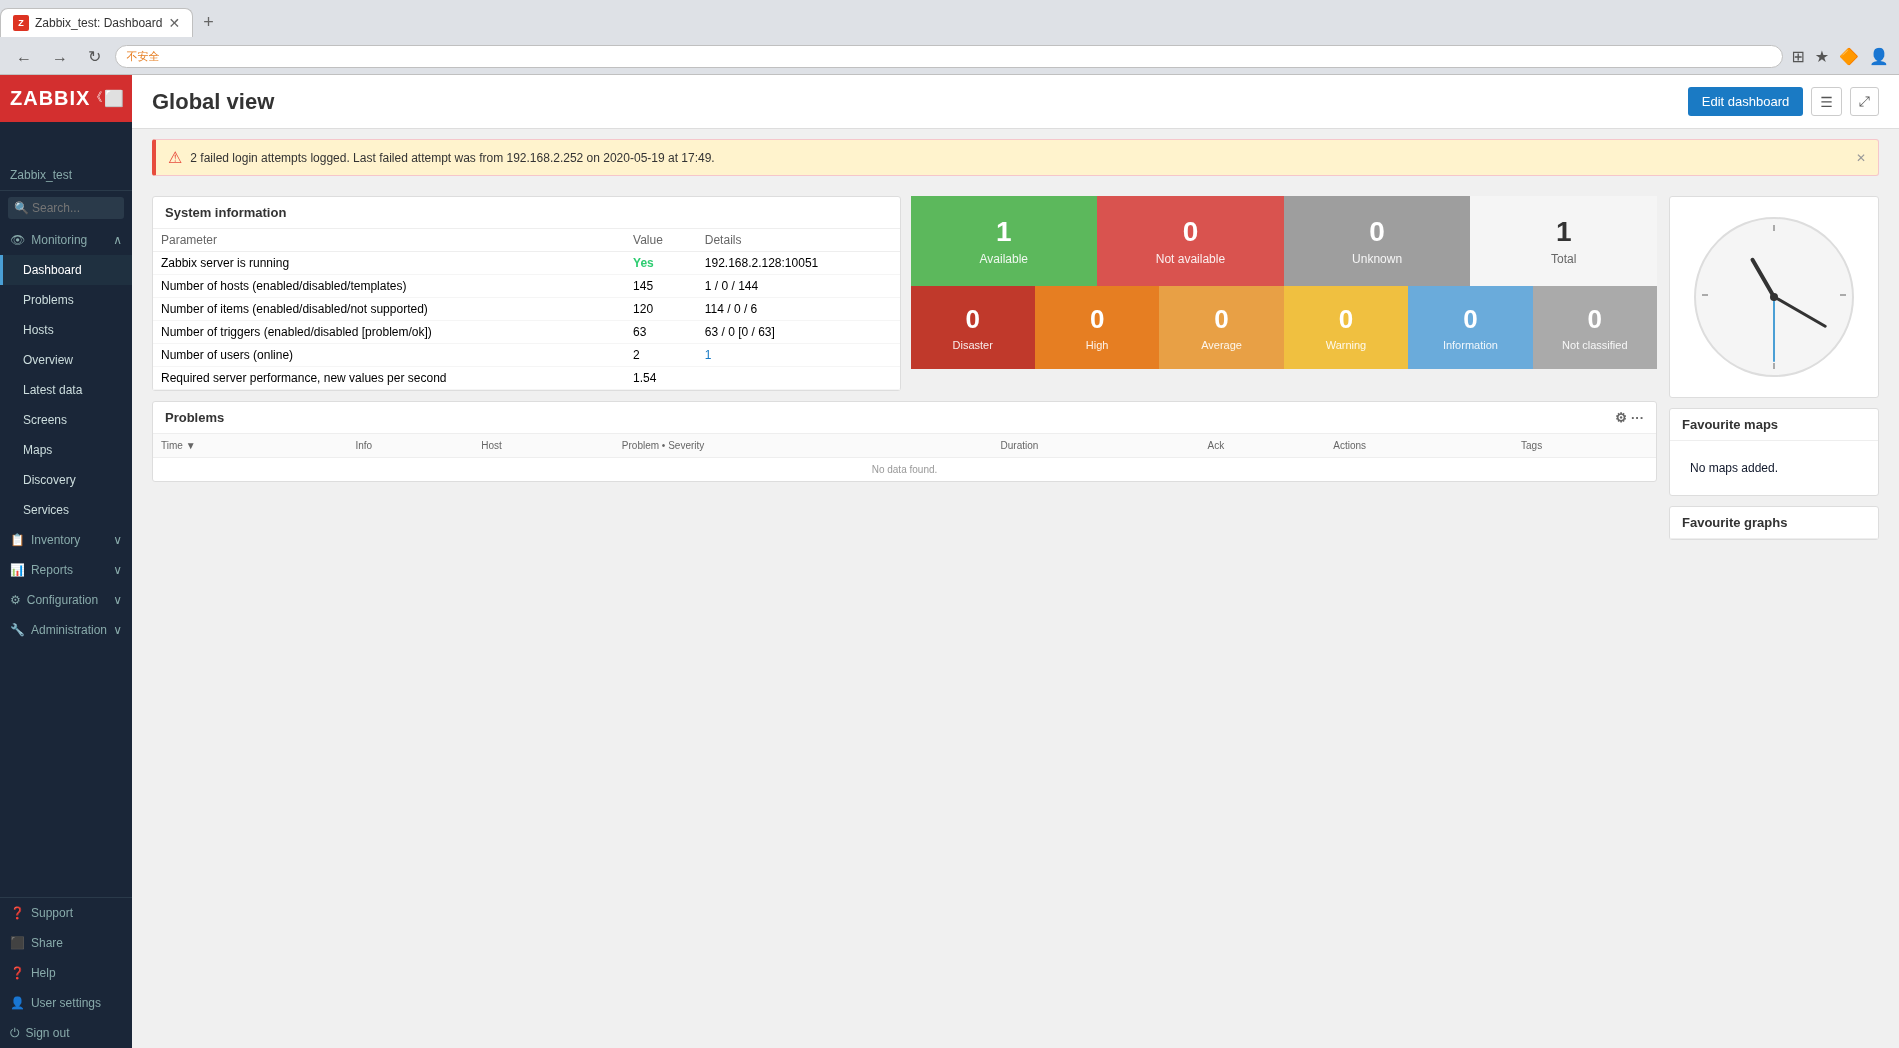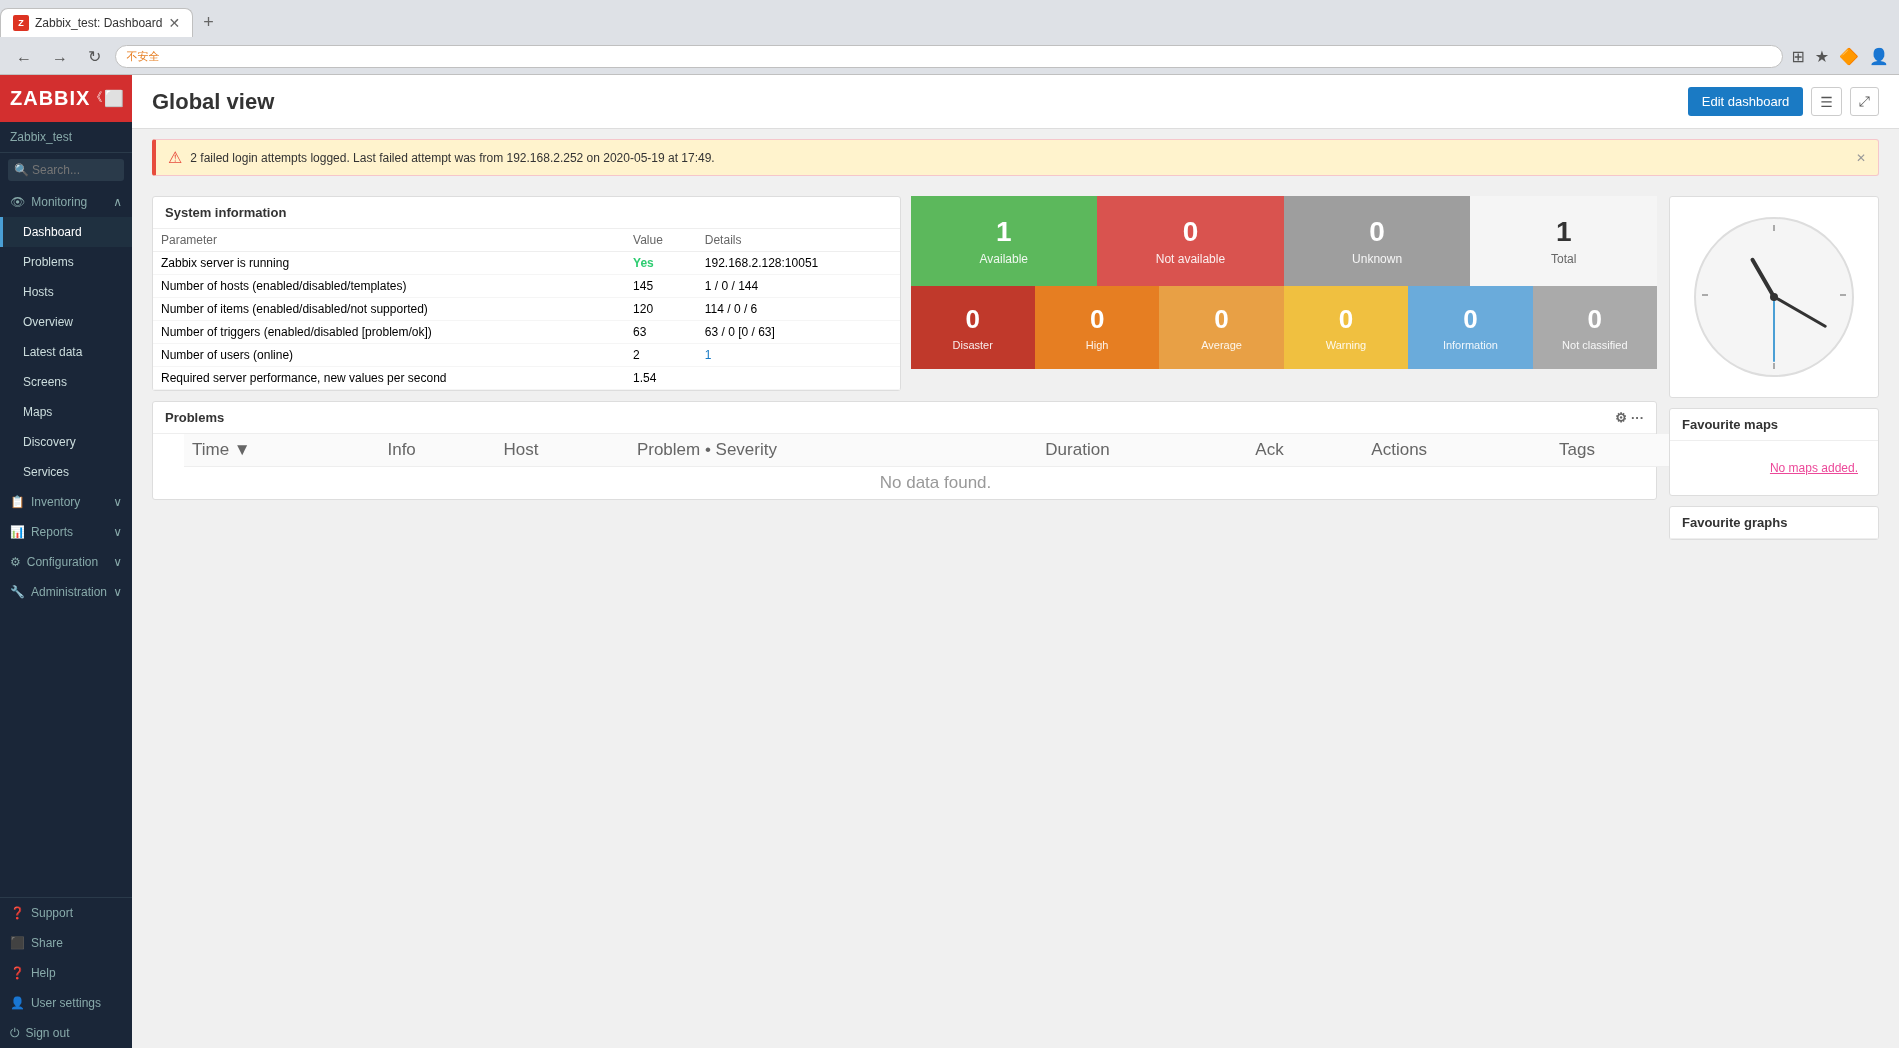--- a/index.html
+++ b/index.html
@@ -20,21 +20,21 @@
     .browser-icon { color: #555; font-size: 16px; cursor: pointer; }
 
     
     .app-container { display: flex; flex: 1; overflow: hidden; }
 
     
     .sidebar { width: 132px; background: #1a2638; color: #fff; display: flex; flex-direction: column; flex-shrink: 0; overflow-y: auto; }
     .sidebar-logo { background: #d32f2f; padding: 12px 10px; display: flex; align-items: center; justify-content: space-between; }
     .logo-text { font-size: 20px; font-weight: bold; color: #fff; letter-spacing: 1px; }
     .logo-arrows { color: #fff; font-size: 12px; display: flex; gap: 2px; }
-    .user-label { padding: 8px 10px; font-size: 12px; color: #8aa; border-bottom: 1px solid #2a3a4a; }
+    .user-label { padding: 8px 10px; font-size: 12px; color: #8aa; border-bottom: 1px solid #2a3a4a; margin-top: 38px; }
     .search-box { padding: 6px 8px; position: relative; }
     .search-input { width: 100%; background: #2a3a4a; border: none; border-radius: 3px; padding: 4px 8px 4px 24px; color: #fff; font-size: 12px; }
     .search-icon-sidebar { position: absolute; left: 14px; top: 50%; transform: translateY(-50%); color: #8aa; font-size: 12px; }
     .sidebar-section { padding: 0; }
     .sidebar-item { padding: 8px 10px; color: #cdd; font-size: 13px; cursor: pointer; display: flex; align-items: center; gap: 6px; border-left: 3px solid transparent; }
     .sidebar-item.sub { padding-left: 20px; font-size: 12px; }
     .sidebar-item.sub.active-sub { color: #fff; background: #1f3040; border-left-color: #4a9fd5; }
     .sidebar-category { padding: 8px 10px; color: #8aa; font-size: 12px; display: flex; align-items: center; justify-content: space-between; cursor: pointer; }
     .sidebar-bottom { margin-top: auto; border-top: 1px solid #2a3a4a; }
     .sidebar-bottom-item { padding: 8px 10px; color: #8aa; font-size: 12px; cursor: pointer; display: flex; align-items: center; gap: 6px; }
@@ -96,42 +96,42 @@
     .sev-disaster { background: #c0392b; }
     .sev-high { background: #e67e22; }
     .sev-average { background: #e8a045; }
     .sev-warning { background: #f0c040; }
     .sev-information { background: #6aabdb; }
     .sev-not-classified { background: #aaa; }
 
     
     .problems-widget { background: #fff; border: 1px solid #ddd; border-radius: 3px; }
     .problems-header { padding: 8px 12px; border-bottom: 1px solid #eee; font-weight: bold; font-size: 13px; color: #333; display: flex; align-items: center; justify-content: space-between; }
-    .problems-table { width: 100%; border-collapse: collapse; font-size: 17px; margin-left: 31px; }
+    .problems-table { width: 100%; border-collapse: collapse; font-size: 10px; }
     .problems-table th { text-align: left; padding: 6px 8px; color: #666; font-weight: normal; border-bottom: 1px solid #eee; background: #fafafa; }
     .problems-table td { padding: 6px 8px; color: #999; text-align: center; }
 
     
     .clock-widget { background: #fff; border: 1px solid #ddd; border-radius: 3px; display: flex; align-items: center; justify-content: center; padding: 20px; min-height: 200px; }
     .clock-face { width: 160px; height: 160px; border-radius: 50%; background: #f5f5f5; border: 2px solid #ddd; position: relative; display: flex; align-items: center; justify-content: center; }
     .clock-center { width: 8px; height: 8px; background: #333; border-radius: 50%; position: absolute; z-index: 10; }
     .clock-hand { position: absolute; transform-origin: bottom center; bottom: 50%; left: 50%; }
     .hour-hand { width: 4px; height: 45px; background: #333; margin-left: -2px; transform: rotate(330deg); border-radius: 2px; }
     .minute-hand { width: 3px; height: 60px; background: #333; margin-left: -1.5px; transform: rotate(120deg); border-radius: 2px; }
     .second-hand { width: 2px; height: 65px; background: #4a9fd5; margin-left: -1px; transform: rotate(180deg); border-radius: 1px; }
     .clock-tick { position: absolute; width: 2px; height: 6px; background: #aaa; }
     .clock-tick-12 { top: 6px; left: calc(50% - 1px); }
     .clock-tick-3 { right: 6px; top: calc(50% - 3px); width: 6px; height: 2px; }
     .clock-tick-6 { bottom: 6px; left: calc(50% - 1px); }
     .clock-tick-9 { left: 6px; top: calc(50% - 3px); width: 6px; height: 2px; }
 
     
     .fav-section { background: #fff; border: 1px solid #ddd; border-radius: 3px; }
     .fav-header { padding: 8px 12px; border-bottom: 1px solid #eee; font-weight: bold; font-size: 13px; color: #333; }
-    .fav-body { padding: 20px; text-align: right; color: #ec4899; font-size: 12px; text-decoration: underline; }
+    .fav-body { padding: 20px; text-align: left; color: #0f172a; font-size: 12px; }
   </style>
 </head>
 <body>
 
 <div class="browser-chrome">
   <div class="tab-bar">
     <div class="tab">
       <div class="tab-favicon">Z</div>
       <span>Zabbix_test: Dashboard</span>
       <span class="tab-close">✕</span>

